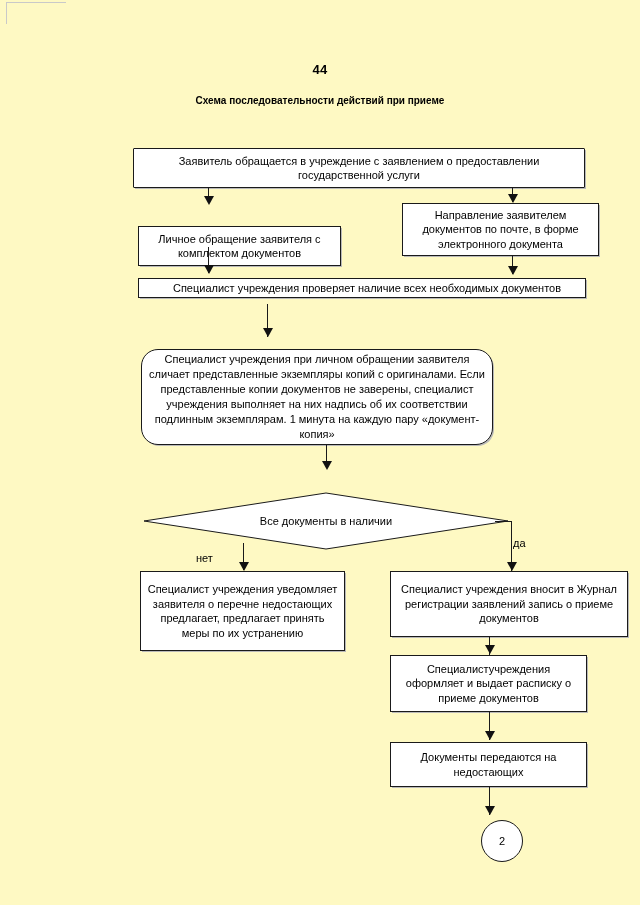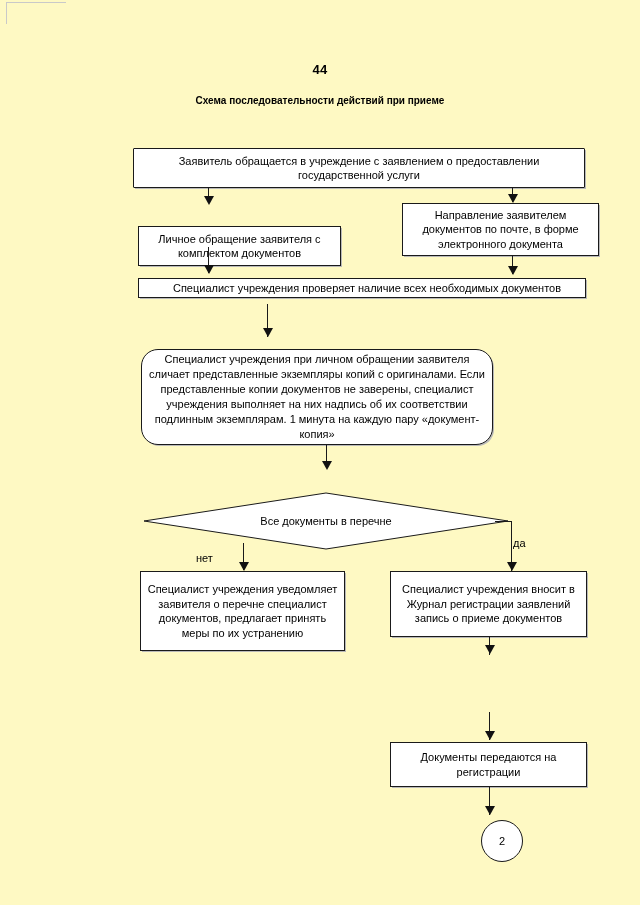--- a/index.html
+++ b/index.html
@@ -173,49 +173,52 @@
     <span class="txt">Специалист учреждения при личном обращении заявителя сличает представленные экземпляры копий с оригиналами. Если представленные копии документов не заверены, специалист учреждения выполняет на них надпись об их соответствии подлинным экземплярам. 1 минута на каждую пару «документ-копия»</span>
   </div>
 
   <div class="vline" style="left:326px; top:445px; height:22px;"></div>
   <div class="arrowhead" style="left:322px; top:461px;"></div>
 
   <div class="diamond-wrap" style="left:143px; top:492px; width:366px; height:58px;">
     <svg width="366" height="58" viewBox="0 0 366 58">
       <polygon points="183,1 365,29 183,57 1,29" fill="#ffffff" stroke="#1a1a1a" stroke-width="1"></polygon>
     </svg>
-    <div class="diamond-label">Все документы в перечне</div>
+    <div class="diamond-label">Все документы в наличии</div>
   </div>
 
   <div class="vline" style="left:243px; top:543px; height:27px;"></div>
   <div class="arrowhead" style="left:239px; top:562px;"></div>
   <div class="branch-label" style="left:196px; top:552px;">нет</div>
 
   <div class="hline" style="left:495px; top:521px; width:17px;"></div>
   <div class="vline" style="left:511px; top:521px; height:50px;"></div>
   <div class="arrowhead" style="left:507px; top:562px;"></div>
   <div class="branch-label" style="left:513px; top:537px;text-align:right;">да</div>
 
   <div class="node" style="left:140px; top:571px; width:205px; height:80px;">
-    <span class="txt">Специалист учреждения уведомляет заявителя о перечне специалист документов, предлагает принять меры по их устранению</span>
-  </div>
-
-  <div class="node" style="left:390px; top:571px; width:197px; height:66px;">
+    <span class="txt">Специалист учреждения уведомляет заявителя о перечне недостающих предлагает, предлагает принять меры по их устранению</span>
+  </div>
+
+  <div class="node" style="left:390px; top:571px; width:238px; height:66px;">
     <span class="txt">Специалист учреждения вносит в Журнал регистрации заявлений запись о приеме документов</span>
   </div>
 
   <div class="vline" style="left:489px; top:637px; height:18px;"></div>
   <div class="arrowhead" style="left:485px; top:645px;"></div>
 
+  <div class="node" style="left:390px; top:655px; width:197px; height:57px;">
+    <span class="txt">Специалистучреждения оформляет и выдает расписку о приеме документов</span>
+  </div>
 
   <div class="vline" style="left:489px; top:712px; height:28px;"></div>
   <div class="arrowhead" style="left:485px; top:731px;"></div>
 
   <div class="node" style="left:390px; top:742px; width:197px; height:45px;">
-    <span class="txt">Документы передаются на регистрации</span>
+    <span class="txt">Документы передаются на недостающих</span>
   </div>
 
   <div class="vline" style="left:489px; top:787px; height:28px;"></div>
   <div class="arrowhead" style="left:485px; top:806px;"></div>
 
   <div class="circle" style="left:481px; top:820px; width:42px; height:42px;">
     <span>2</span>
   </div>
 
 </div>

